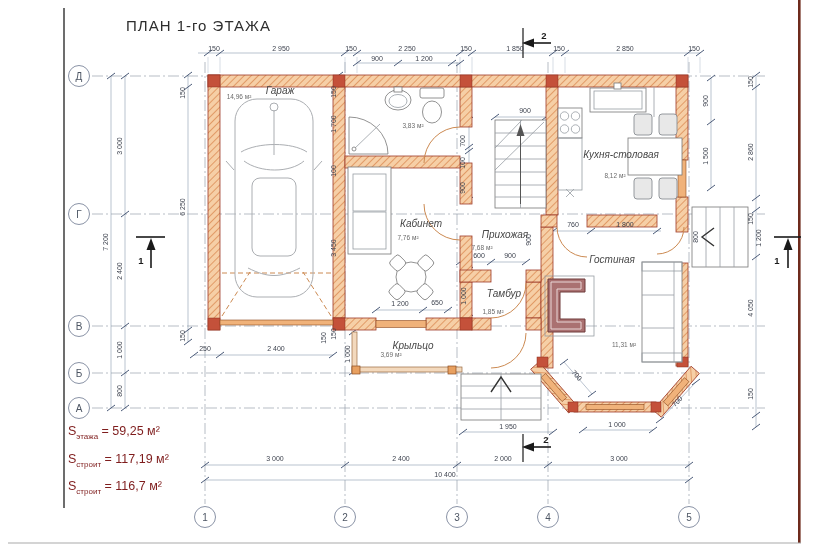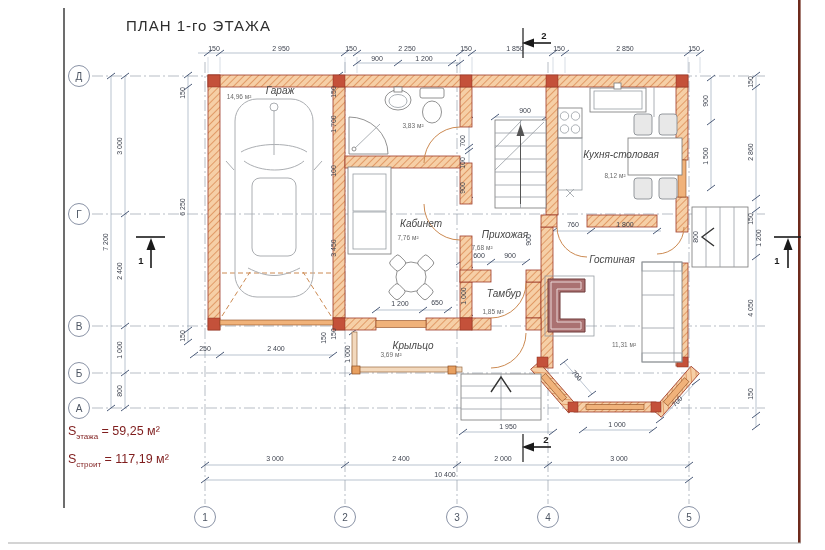--- a/index.html
+++ b/index.html
@@ -441,14 +441,15 @@
         <text x="538" y="443" class="sect" text-anchor="middle">2</text>
         <text x="133" y="264" class="sect" text-anchor="middle">1</text>
         <text x="769" y="264" class="sect" text-anchor="middle">1</text>
       </g>
 </svg>
 
 
 <div id="summary">
   <div><span>S</span><sub>этажа</sub> <span>= 59,25 м²</span></div>
   <div><span>S</span><sub>строит</sub> <span>= 117,19 м²</span></div>
+  <div><span>S</span><sub>строит</sub> <span>= 116,7 м²</span></div>
 </div>
 </div>
 
 </body></html>

